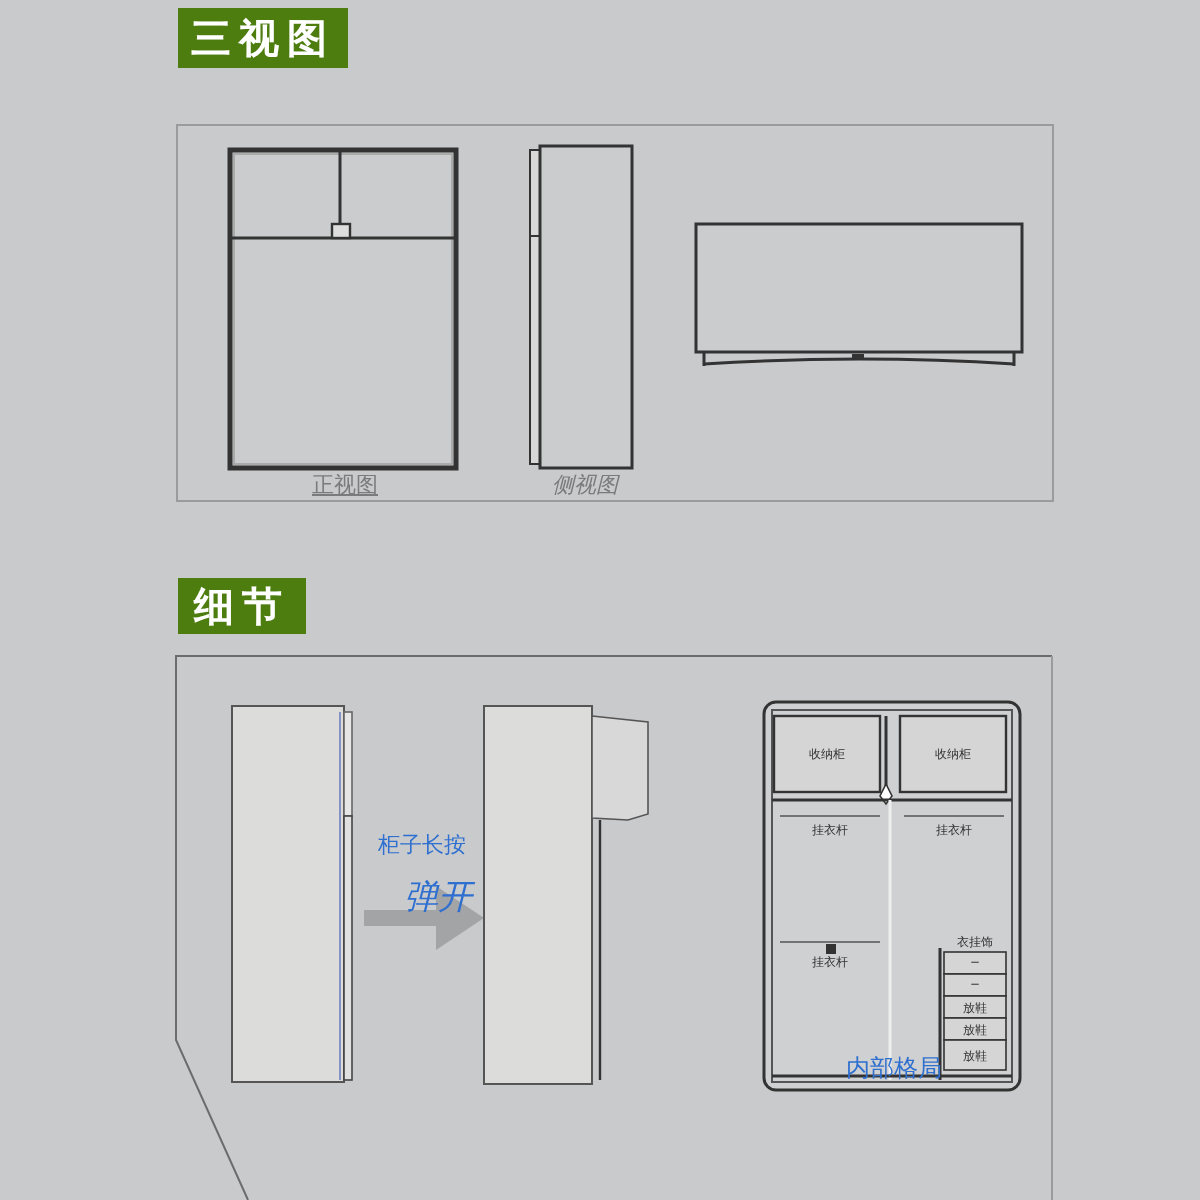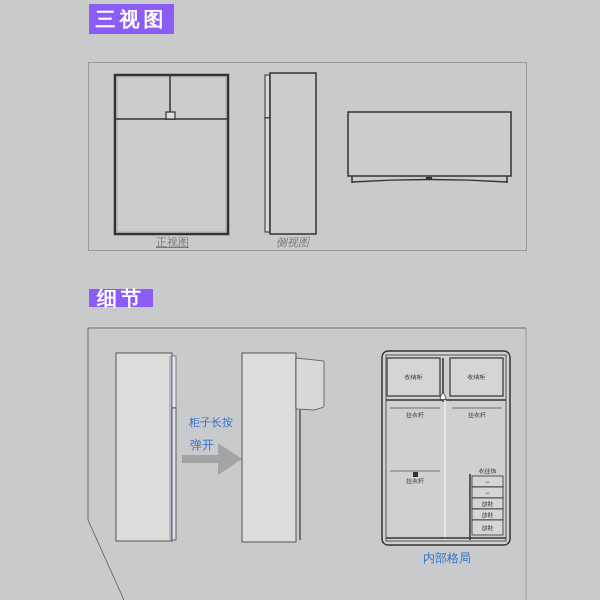--- a/index.html
+++ b/index.html
@@ -1,17 +1,17 @@
 <!DOCTYPE html>
 <html><head>
 <meta charset="utf-8">
 <style>
   html,body{margin:0;padding:0;}
   body{width:600px;height:600px;background:#c9cacc;position:relative;overflow:hidden;font-family:"DejaVu Sans","Liberation Sans",sans-serif;}
-  .badge{position:absolute;background:#8b5cf6;color:#fff;font-size:20px;letter-spacing:4px;display:flex;align-items:center;justify-content:center;font-weight:bold;}
+  .badge{position:absolute;background:#4d7c0f;color:#fff;font-size:20px;letter-spacing:4px;display:flex;align-items:center;justify-content:center;font-weight:bold;}
   .abs{position:absolute;}
   svg{position:absolute;left:0;top:0;}
   .cap{position:absolute;font-size:11px;color:#7a7b7d;text-align:center;}
   .blue{color:#2f6fd0;}
   .lbl{position:absolute;font-size:6px;color:#333;text-align:center;}
 </style>
 </head>
 <body>
 
 <div class="badge" style="left:89px;top:4px;width:85px;height:30px;">
@@ -84,32 +84,32 @@
     <rect x="472" y="498" width="31" height="11" fill="#d5d5d5" stroke="#333" stroke-width="0.8"></rect>
     <rect x="472" y="509" width="31" height="11" fill="#d5d5d5" stroke="#333" stroke-width="0.8"></rect>
     <rect x="472" y="520" width="31" height="15" fill="#d5d5d5" stroke="#333" stroke-width="0.8"></rect>
     <line x1="386" y1="538" x2="506" y2="538" stroke="#333" stroke-width="1.5"></line>
   </g>
 </svg>
 
 <div class="cap" style="left:145px;top:235px;width:55px;text-decoration:underline;">正视图</div>
 <div class="cap" style="left:265px;top:235px;width:55px;font-style:italic;">侧视图</div>
 
-<div class="badge" style="left:89px;top:289px;width:64px;height:18px;">
+<div class="badge" style="left:89px;top:289px;width:64px;height:28px;">
   <span>细节</span>
 </div>
 
 <div class="abs blue" style="left:189px;top:415px;font-size:11px;">柜子长按</div>
-<div class="abs blue" style="left:190px;top:437px;font-size:12px;">弹开</div>
+<div class="abs blue" style="left:202px;top:437px;font-size:17px;font-style:italic;">弹开</div>
 
 <div class="lbl" style="left:387px;top:373px;width:53px;">收纳柜</div>
 <div class="lbl" style="left:450px;top:373px;width:53px;">收纳柜</div>
 <div class="lbl" style="left:395px;top:411px;width:40px;">挂衣杆</div>
 <div class="lbl" style="left:452px;top:411px;width:50px;">挂衣杆</div>
 <div class="lbl" style="left:395px;top:477px;width:40px;">挂衣杆</div>
 <div class="lbl" style="left:470px;top:467px;width:35px;">衣挂饰</div>
 <div class="lbl" style="left:472px;top:478px;width:31px;">−</div>
 <div class="lbl" style="left:472px;top:489px;width:31px;">−</div>
 <div class="lbl" style="left:472px;top:500px;width:31px;">放鞋</div>
 <div class="lbl" style="left:472px;top:511px;width:31px;">放鞋</div>
 <div class="lbl" style="left:472px;top:524px;width:31px;">放鞋</div>
 
-<div class="abs blue" style="left:412px;top:550px;font-size:12px;width:70px;text-align:center;">内部格局</div>
+<div class="abs blue" style="left:412px;top:526px;font-size:12px;width:70px;text-align:center;">内部格局</div>
 
 </body></html>

